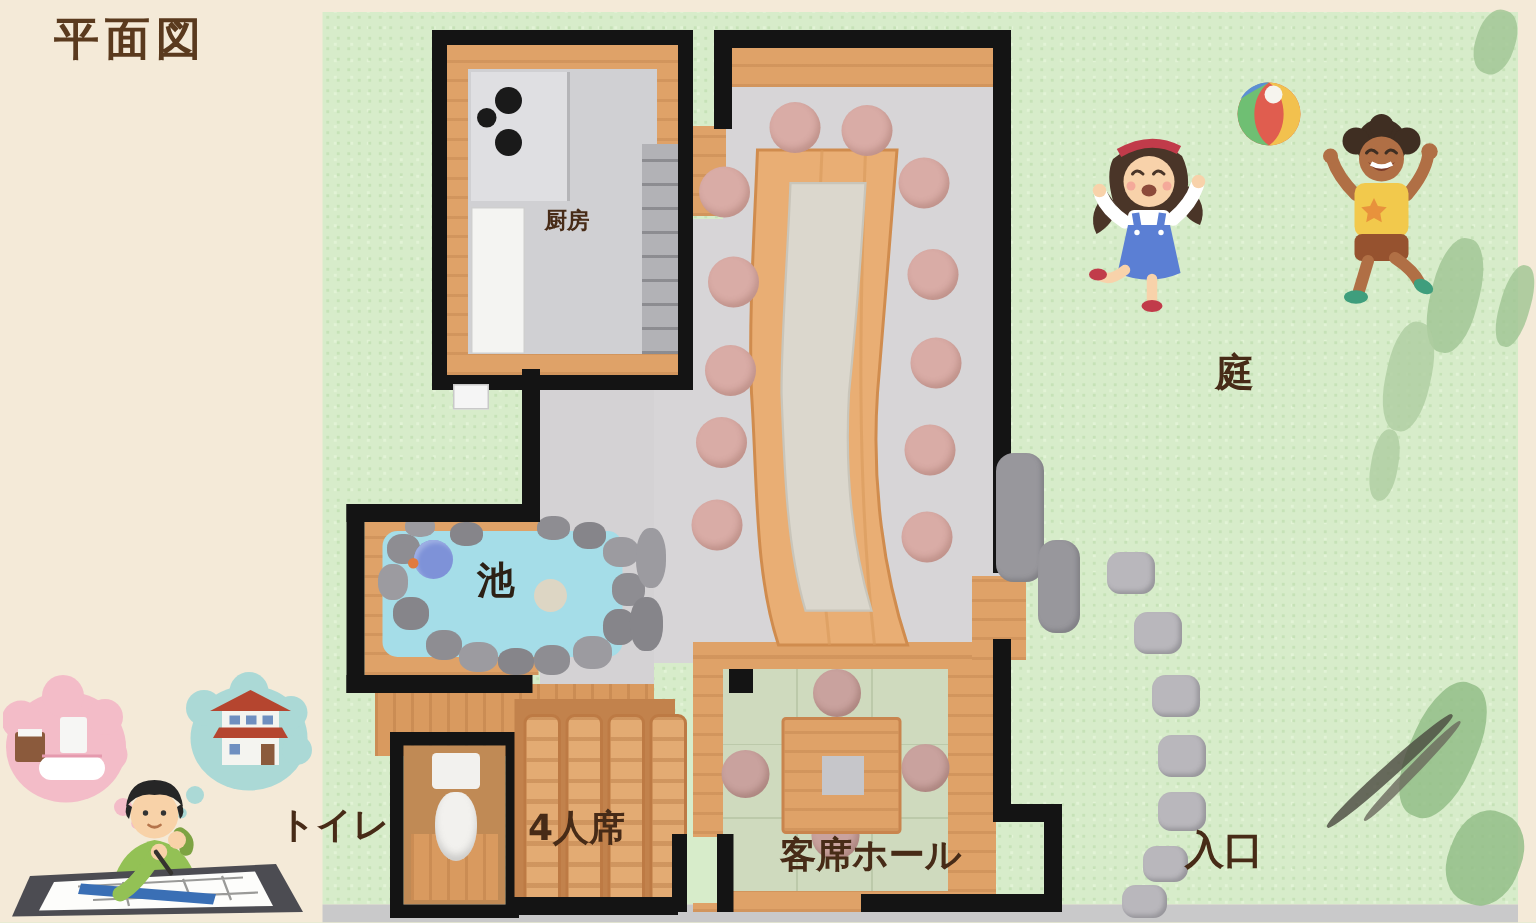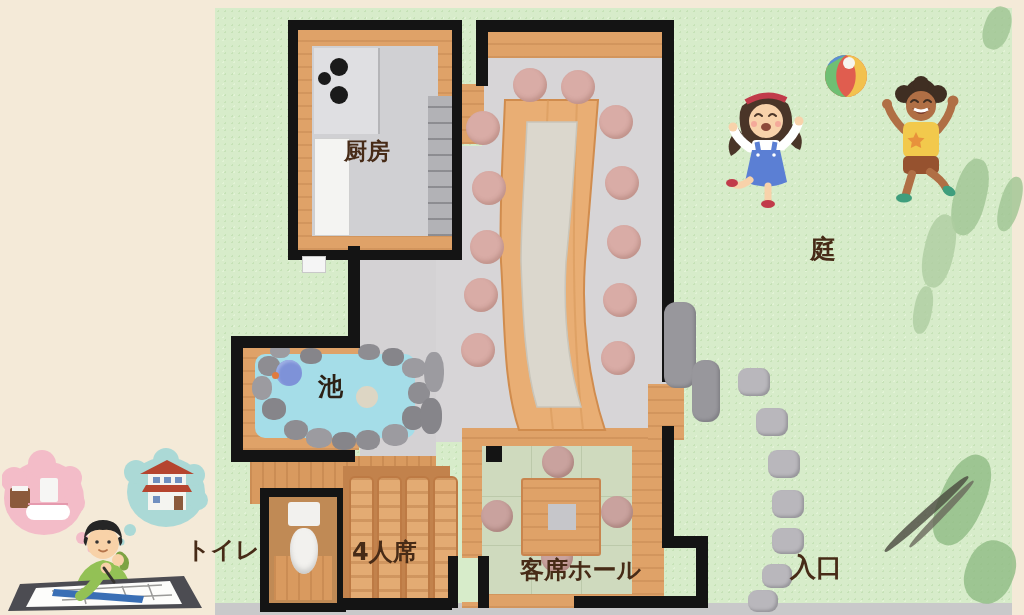--- a/index.html
+++ b/index.html
@@ -22,20 +22,21 @@
 </head>
 <body>
 
 <div id="stage">
 
   <div class="abs" style="left:215px;top:8px;width:797px;height:595px;background:#d7ecca;
               background-image:radial-gradient(#c6e2b7 1px,rgba(0,0,0,0) 1px),radial-gradient(#e2f3d6 1px,rgba(0,0,0,0) 1px);
               background-size:7px 7px,11px 11px;background-position:0 0,3px 5px;"></div>
   <div class="abs" style="left:215px;top:603px;width:797px;height:12px;background:#c9c9ca;"></div>
 
+  <div class="lbl" style="left:36px;top:12px;font-size:30px;color:#5a3a1e;letter-spacing:4px;">平面図</div>
 
   <div class="abs gray-floor" style="left:482px;top:30px;width:186px;height:118px;"></div>
   <div class="abs wood" style="left:482px;top:30px;width:186px;height:28px;"></div>
   <div class="abs gray-floor" style="left:432px;top:146px;width:236px;height:296px;"></div>
   <div class="abs gray-floor" style="left:360px;top:258px;width:76px;height:202px;background:#d4d2d4;"></div>
   <div class="abs wood" style="left:458px;top:84px;width:26px;height:60px;"></div>
   <div class="abs wood-v" style="left:250px;top:456px;width:186px;height:48px;"></div>
 
   <div class="abs wood" style="left:298px;top:30px;width:154px;height:220px;"></div>
   <div class="abs" style="left:312px;top:46px;width:126px;height:190px;background:#d0d0d3;"></div>
@@ -160,21 +161,21 @@
       <div class="grass" style="left: 954px; top: 158px; width: 32px; height: 78px; background: rgb(159, 196, 146); opacity: 0.8; transform: rotate(14deg);"></div>
       <div class="grass" style="left: 924px; top: 214px; width: 30px; height: 74px; background: rgb(174, 205, 160); opacity: 0.8; transform: rotate(12deg);"></div>
       <div class="grass" style="left: 1000px; top: 176px; width: 20px; height: 56px; background: rgb(159, 196, 146); opacity: 0.8; transform: rotate(16deg);"></div>
       <div class="grass" style="left: 940px; top: 452px; width: 44px; height: 96px; background: rgb(143, 188, 131); opacity: 0.8; transform: rotate(24deg);"></div>
       <div class="grass" style="left: 966px; top: 540px; width: 48px; height: 64px; background: rgb(143, 188, 131); opacity: 0.8; transform: rotate(22deg);"></div>
       <div class="grass" style="left: 914px; top: 286px; width: 18px; height: 48px; background: rgb(174, 205, 160); opacity: 0.8; transform: rotate(10deg);"></div>
       <div class="grass" style="left: 922px; top: 458px; width: 9px; height: 112px; background: rgb(74, 73, 63); opacity: 0.8; transform: rotate(48deg);"></div>
       <div class="grass" style="left: 938px; top: 468px; width: 7px; height: 92px; background: rgb(106, 105, 92); opacity: 0.8; transform: rotate(44deg);"></div>
     </div>
 
-  <div class="lbl" style="left:344px;top:140px;font-size:23px;">厨房</div>
+  <div class="lbl" style="left:363px;top:140px;font-size:15px;">厨房</div>
   <div class="lbl" style="left:810px;top:236px;font-size:26px;">庭</div>
   <div class="lbl" style="left:318px;top:374px;font-size:25px;color:#2c2015;">池</div>
   <div class="lbl" style="left:186px;top:538px;font-size:24px;">トイレ</div>
   <div class="lbl" style="left:352px;top:540px;font-size:24px;">4人席</div>
   <div class="lbl" style="left:520px;top:558px;font-size:24px;">客席ホール</div>
   <div class="lbl" style="left:790px;top:554px;font-size:26px;">入口</div>
 
   <svg class="abs" style="left:722px;top:88px;" width="90" height="120" viewBox="0 0 90 120">
     <path d="M20,18 Q45,-2 66,16 Q73,30 68,48 L60,62 Q45,52 30,60 L20,46 Q15,28 20,18 Z" fill="#4a3528"></path>
     <path d="M16,40 Q2,54 9,68 Q20,62 23,50 Z" fill="#4a3528"></path>

